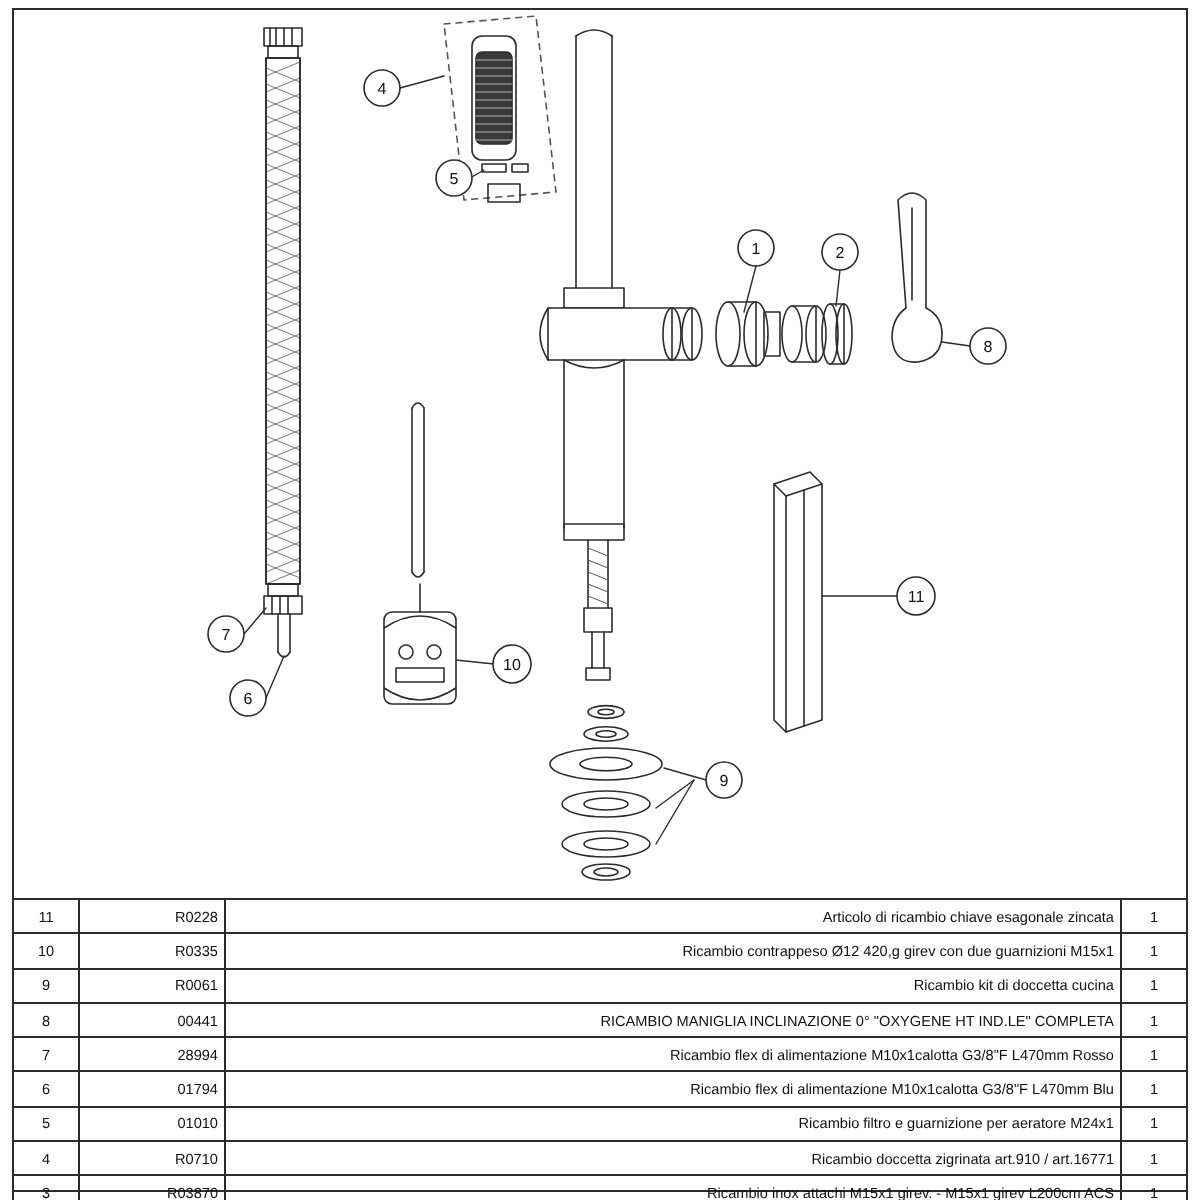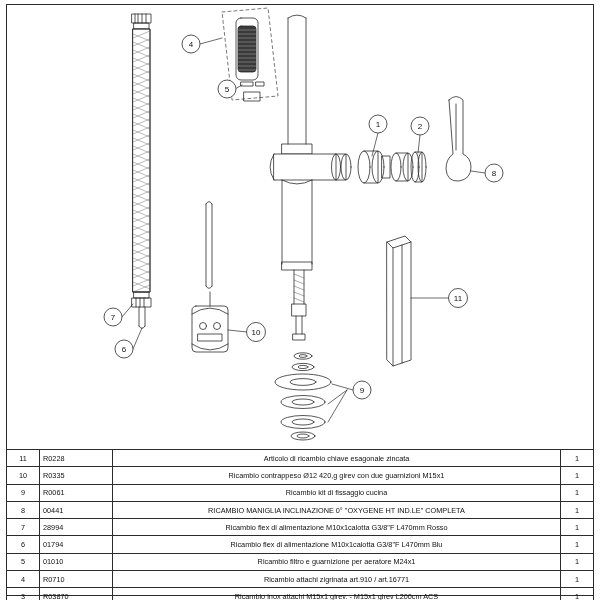--- a/index.html
+++ b/index.html
@@ -52,22 +52,22 @@
   }
   .parts-table td {
     border: 1px solid #2b2b2b;
     height: 16.3px;
     padding: 0 3px;
     white-space: nowrap;
     overflow: hidden;
     color: #111;
   }
   .col-pos { width: 26px; text-align: center; }
-  .col-code { width: 66px; text-align: left; }
-  .col-desc { text-align: center; padding-left: 6px; }
+  .col-code { width: 66px; text-align: right; }
+  .col-desc { text-align: right; padding-left: 6px; }
   .col-qty { width: 26px; text-align: center; }
   
   text.lbl {
     font-family: "Liberation Sans", sans-serif;
     font-size: 8px;
     fill: #111;
   }
 </style>
 </head>
 <body>
@@ -357,21 +357,21 @@
       </tr>
       <tr>
         <td class="col-pos">10</td>
         <td class="col-code">R0335</td>
         <td class="col-desc">Ricambio contrappeso Ø12 420,g girev con due guarnizioni M15x1</td>
         <td class="col-qty">1</td>
       </tr>
       <tr>
         <td class="col-pos">9</td>
         <td class="col-code">R0061</td>
-        <td class="col-desc">Ricambio kit di fissaggio cucina</td>
+        <td class="col-desc">Ricambio kit di doccetta cucina</td>
         <td class="col-qty">1</td>
       </tr>
       <tr>
         <td class="col-pos">8</td>
         <td class="col-code">00441</td>
         <td class="col-desc">RICAMBIO MANIGLIA INCLINAZIONE 0° "OXYGENE HT IND.LE" COMPLETA</td>
         <td class="col-qty">1</td>
       </tr>
       <tr>
         <td class="col-pos">7</td>
@@ -387,21 +387,21 @@
       </tr>
       <tr>
         <td class="col-pos">5</td>
         <td class="col-code">01010</td>
         <td class="col-desc">Ricambio filtro e guarnizione per aeratore M24x1</td>
         <td class="col-qty">1</td>
       </tr>
       <tr>
         <td class="col-pos">4</td>
         <td class="col-code">R0710</td>
-        <td class="col-desc">Ricambio attachi zigrinata art.910  /  art.16771</td>
+        <td class="col-desc">Ricambio doccetta zigrinata art.910  /  art.16771</td>
         <td class="col-qty">1</td>
       </tr>
       <tr>
         <td class="col-pos">3</td>
         <td class="col-code">R03870</td>
         <td class="col-desc">Ricambio inox attachi M15x1 girev. - M15x1 girev   L200cm ACS</td>
         <td class="col-qty">1</td>
       </tr>
 
     </tbody>

